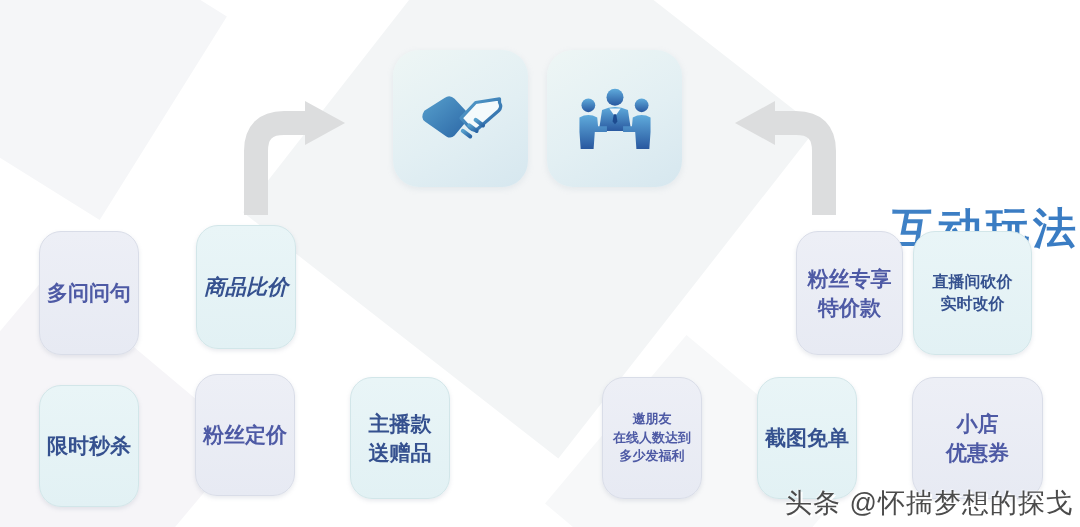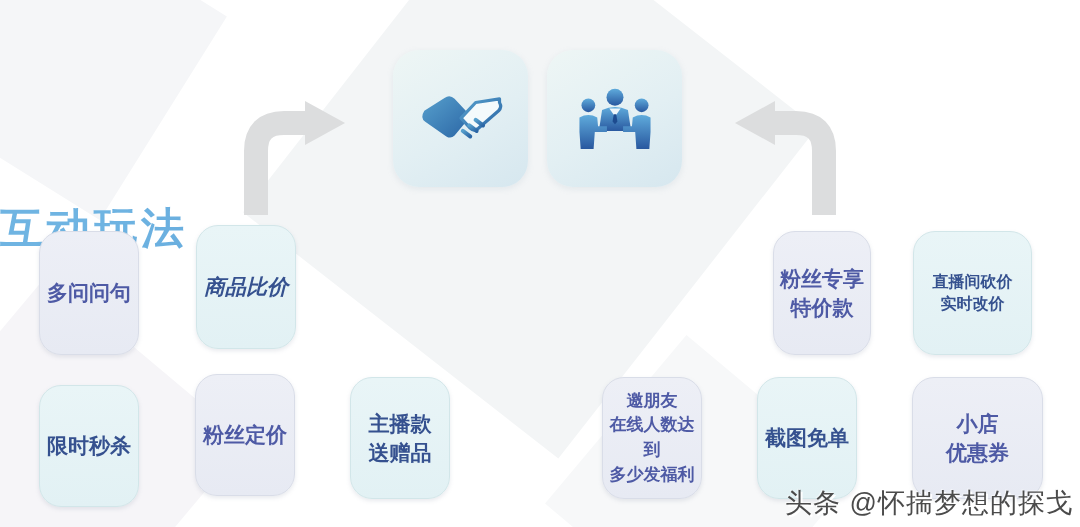--- a/index.html
+++ b/index.html
@@ -27,21 +27,21 @@
     background:linear-gradient(150deg,#eef6f5 0%,#e2eff3 55%,#d6e7ef 100%);
     box-shadow:0 2px 6px rgba(150,170,190,0.18);
     display:flex; align-items:center; justify-content:center;
   }
   .tile-handshake { left:393px; }
   .tile-people { left:547px; }
 
   
   .title {
     position:absolute; z-index:2; top:200px; left:0; width:100%;
-    text-align:left; font-size:43px; font-weight:700; letter-spacing:4px;
+    text-align:right; font-size:43px; font-weight:700; letter-spacing:4px;
     color:#4a8ecb;
     background:linear-gradient(100deg,#6fb4e2 10%,#3a7cc3 90%);
     -webkit-background-clip:text; background-clip:text;
     -webkit-text-fill-color:transparent;
   }
 
   
   .arrow { position:absolute; z-index:1; width:104px; height:122px; }
   .arrow-left { left:243px; top:93px; }
   .arrow-right { left:733px; top:93px; }
@@ -56,26 +56,26 @@
   .card .label { white-space:pre-line; }
   .card.lavender {
     background:linear-gradient(180deg,#edeff6 0%,#e7eaf3 100%);
     border:1px solid #d9dde8; color:#4e5aa5;
   }
   .card.cyan {
     background:linear-gradient(180deg,#e9f5f7 0%,#e2f1f4 100%);
     border:1px solid #d2e6e9; color:#35518f;
   }
   .card.md { font-size:16px; }
-  .card.sm { font-size:17px; line-height:1.45;text-align:center; }
+  .card.sm { font-size:13px; line-height:1.45;text-align:center; }
   .row2 { height:122px; }
 
   .c0 { left:39px;  top:231px; }
   .c1 { left:196px; top:225px;font-style:italic; }
-  .c5 { left:773px; top:231px; width:98px; }
+  .c5 { left:796px; top:231px; width:107px; }
   .c6 { left:913px; top:231px; width:119px; }
   .c2 { left:39px;  top:377px;margin-top:8px; }
   .c3 { left:195px; top:374px; }
   .c4 { left:350px; top:377px; }
   .c7 { left:602px; top:377px; }
   .c8 { left:757px; top:377px;align-items:center; }
   .c9 { left:912px; top:377px; width:131px; }
 
   
   .watermark {

